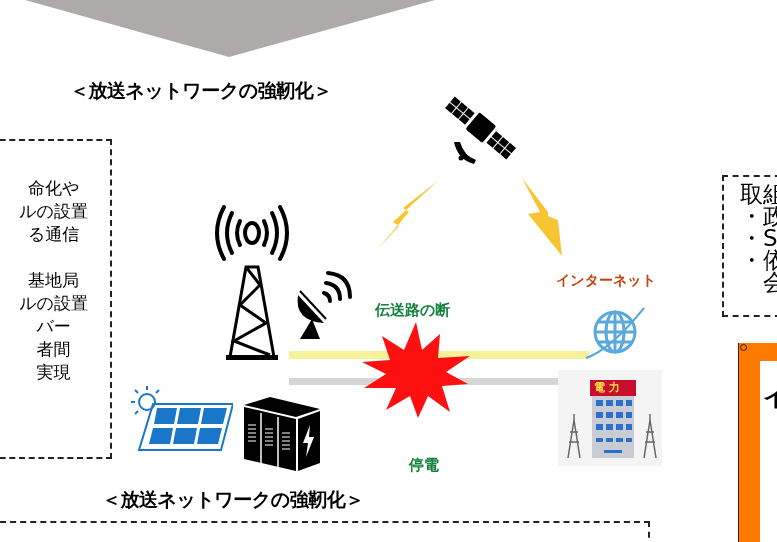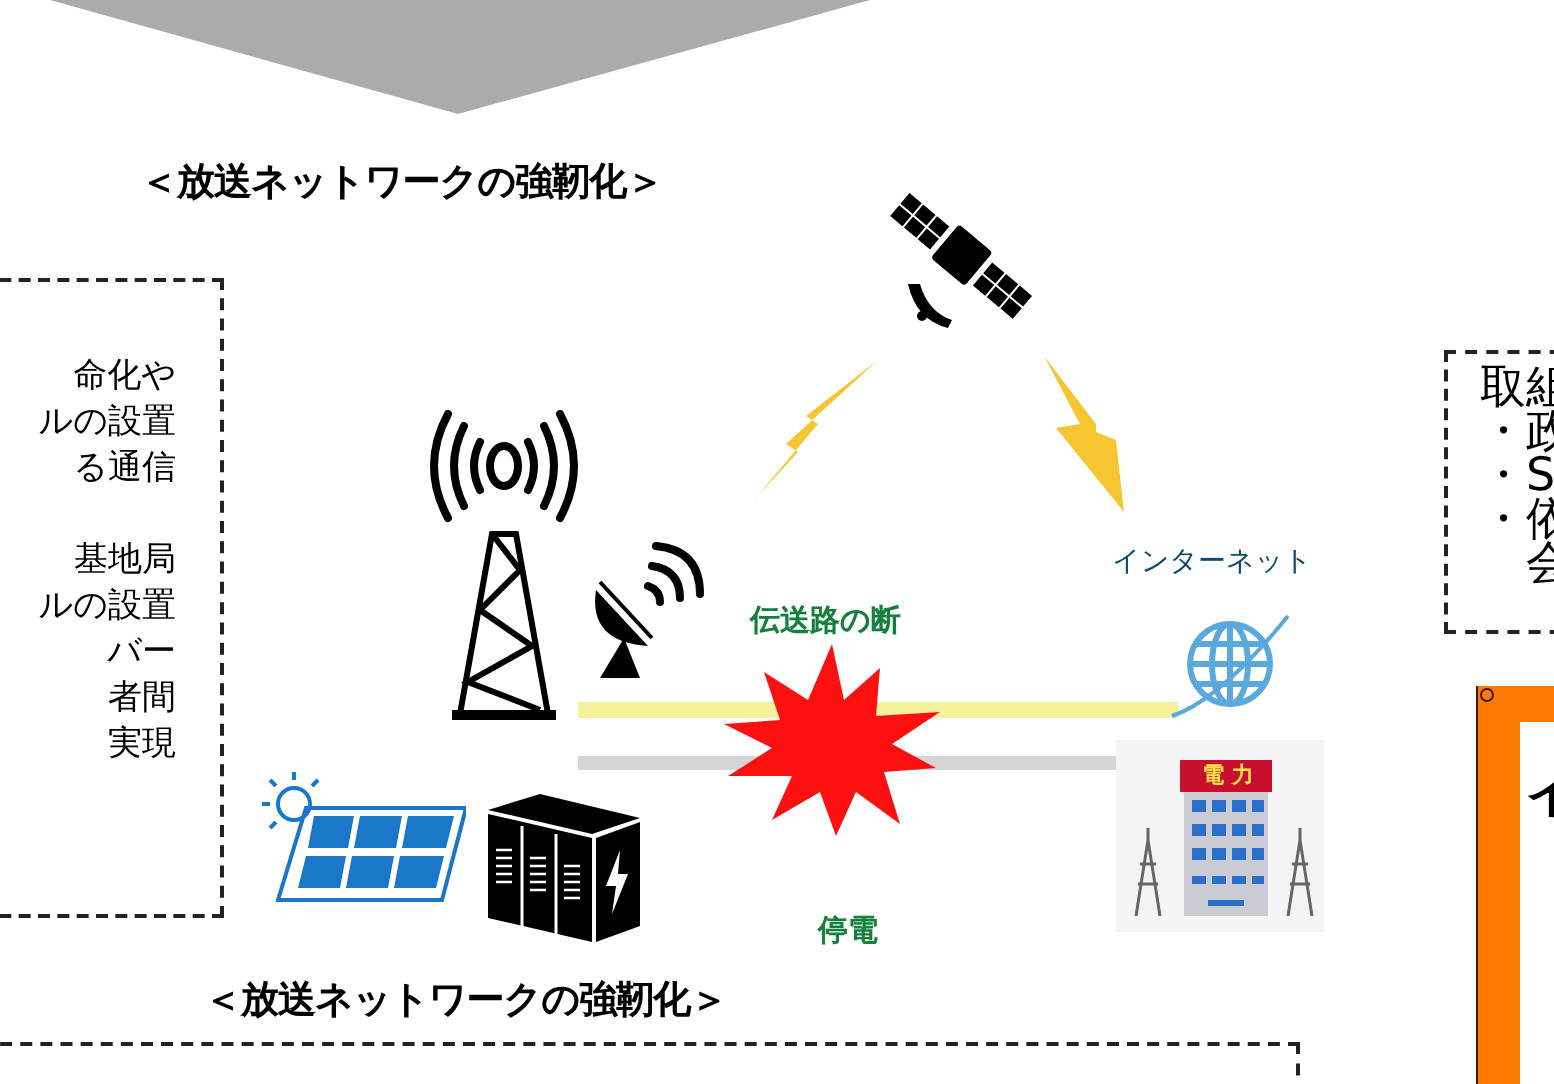--- a/index.html
+++ b/index.html
@@ -13,29 +13,29 @@
     .heading {
       font-weight: bold; font-size: 19px; letter-spacing: -0.5px;
       white-space: nowrap;
     }
     .dashbox {
       border: 2px dashed #222;
       box-sizing: border-box;
     }
     .left-text {
       position: absolute; right: 22px; top: 36px;
-      font-size: 17px; line-height: 23px; text-align: right; white-space: nowrap;
+      font-size: 17px; line-height: 23px; text-align: center; white-space: nowrap;
     }
     .left-text div { height: 23px; }
     .right-text {
       position: absolute; left: 16px; top: 6px;
       font-size: 23px; line-height: 22px; white-space: nowrap;
     }
     .label-red { color: #15803d; font-weight: bold; font-size: 15px; white-space: nowrap; }
-    .label-black { color: #0c4a6e; font-size: 14px; font-weight: normal; white-space: nowrap; }
+    .label-black { color: #c2410c; font-size: 14px; font-weight: bold; white-space: nowrap; }
   </style>
 </head>
 <body>
 
 <svg class="abs" style="left:0;top:0" width="460" height="60" viewBox="0 0 460 60">
   <polygon points="25,0 435,0 229,57" fill="#aeaaaa"></polygon>
 </svg>
 
 <div class="abs heading" style="left:70px;top:78px;">＜放送ネットワークの強靭化＞</div>
 
@@ -153,21 +153,21 @@
         <rect x="48" y="68" width="7" height="4"></rect>
         <rect x="58" y="68" width="7" height="4"></rect>
         <rect x="68" y="68" width="6" height="4"></rect>
       <rect x="46" y="80" width="18" height="3"></rect>
     </g>
     <g stroke="#666" stroke-width="1.5" fill="none">
       <path d="M10,88 L16,50 L22,88 M12,62 H20 M11,72 H21 M16,50 V44"></path>
       <path d="M86,88 L92,50 L98,88 M88,62 H96 M87,72 H97 M92,50 V44"></path>
     </g>
   </svg>
-  <div class="abs" style="left:36px;top:10px;width:40px;height:16px;color:#ffe14a;font-size:11px;font-weight:bold;line-height:16px;text-align:center;white-space:nowrap;">電 力</div>
+  <div class="abs" style="left:36px;top:10px;width:40px;height:16px;color:#ffe14a;font-size:11px;font-weight:bold;line-height:16px;white-space:nowrap;">電 力</div>
 </div>
 
 <svg class="abs" style="left:125px;top:380px" width="108" height="72" viewBox="0 0 108 72">
   <g stroke="#1976c8" stroke-width="2" fill="none">
     <circle cx="22" cy="22" r="8"></circle>
     <line x1="22" y1="6" x2="22" y2="10"></line>
       <line x1="6" y1="22" x2="10" y2="22"></line>
     <line x1="10" y1="10" x2="13" y2="13"></line>
       <line x1="34" y1="10" x2="31" y2="13"></line>
     <line x1="10" y1="34" x2="13" y2="31"></line>

